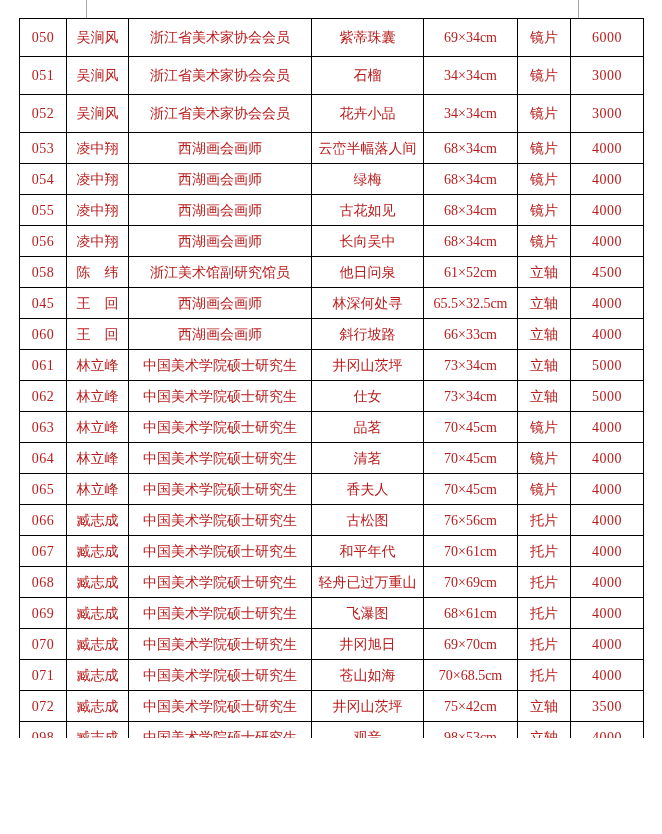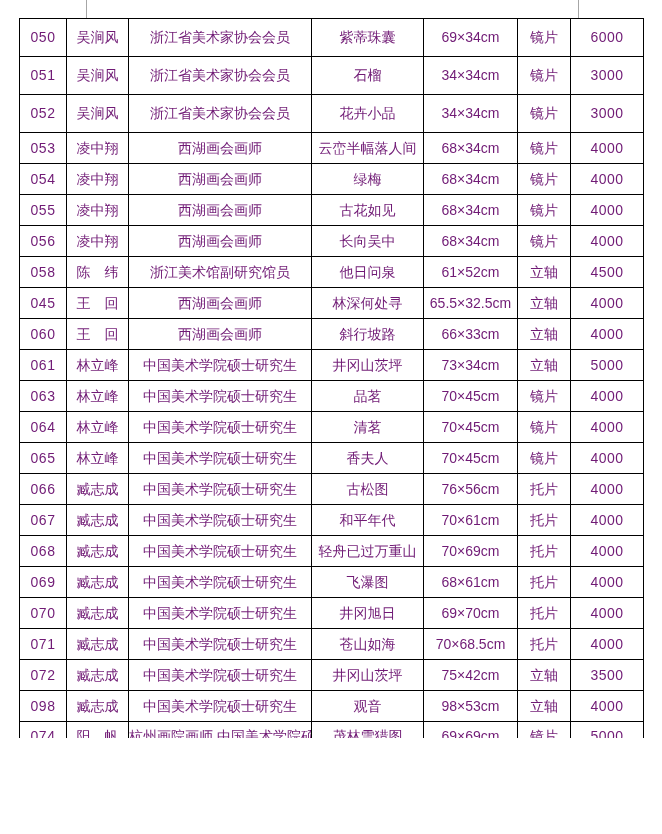--- a/index.html
+++ b/index.html
@@ -6,22 +6,22 @@
     margin: 0;
     padding: 0;
     background: #ffffff;
   }
   .page {
     position: relative;
     width: 662px;
     height: 738px;
     background: #ffffff;
     overflow: hidden;
-    font-family: Liberation Sans, sans-serif;
-    color: #701a75;
+    font-family: Liberation Serif, serif;
+    color: #b91c1c;
   }
   .guide-mark {
     position: absolute;
     top: 0;
     width: 1px;
     height: 18px;
     background: #a6a6a6;
   }
   .guide-mark.left  { left: 86px; }
   .guide-mark.right { left: 578px; }
@@ -171,20 +171,29 @@
         <tr>
         <td class="c-no">061</td>
         <td class="c-art">林立峰</td>
         <td class="c-aff">中国美术学院硕士研究生</td>
         <td class="c-title">井冈山茨坪</td>
         <td class="c-size">73×34cm</td>
         <td class="c-fmt">立轴</td>
         <td class="c-price">5000</td>
       </tr>
         <tr>
+        <td class="c-no">062</td>
+        <td class="c-art">林立峰</td>
+        <td class="c-aff">中国美术学院硕士研究生</td>
+        <td class="c-title">仕女</td>
+        <td class="c-size">73×34cm</td>
+        <td class="c-fmt">立轴</td>
+        <td class="c-price">5000</td>
+      </tr>
+        <tr>
         <td class="c-no">063</td>
         <td class="c-art">林立峰</td>
         <td class="c-aff">中国美术学院硕士研究生</td>
         <td class="c-title">品茗</td>
         <td class="c-size">70×45cm</td>
         <td class="c-fmt">镜片</td>
         <td class="c-price">4000</td>
       </tr>
         <tr>
         <td class="c-no">064</td>

